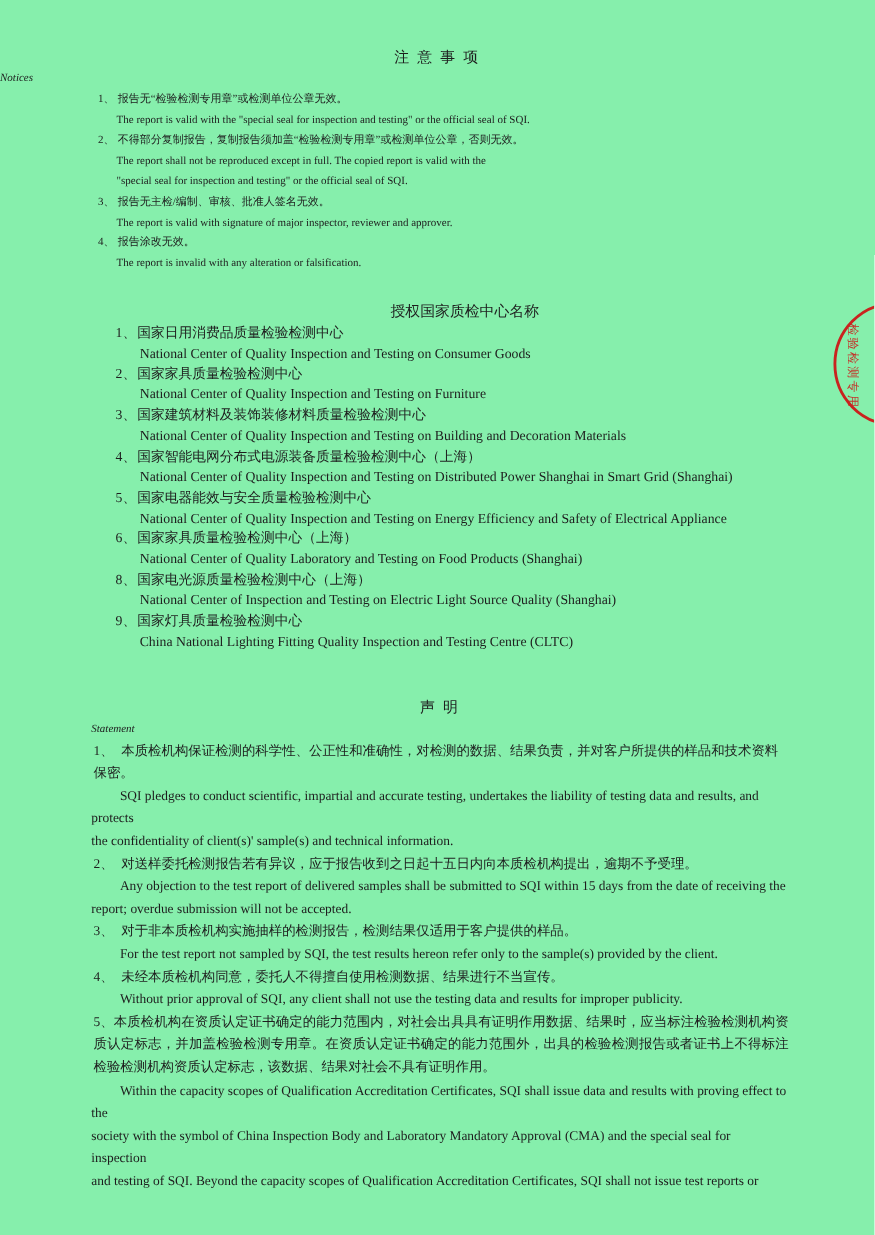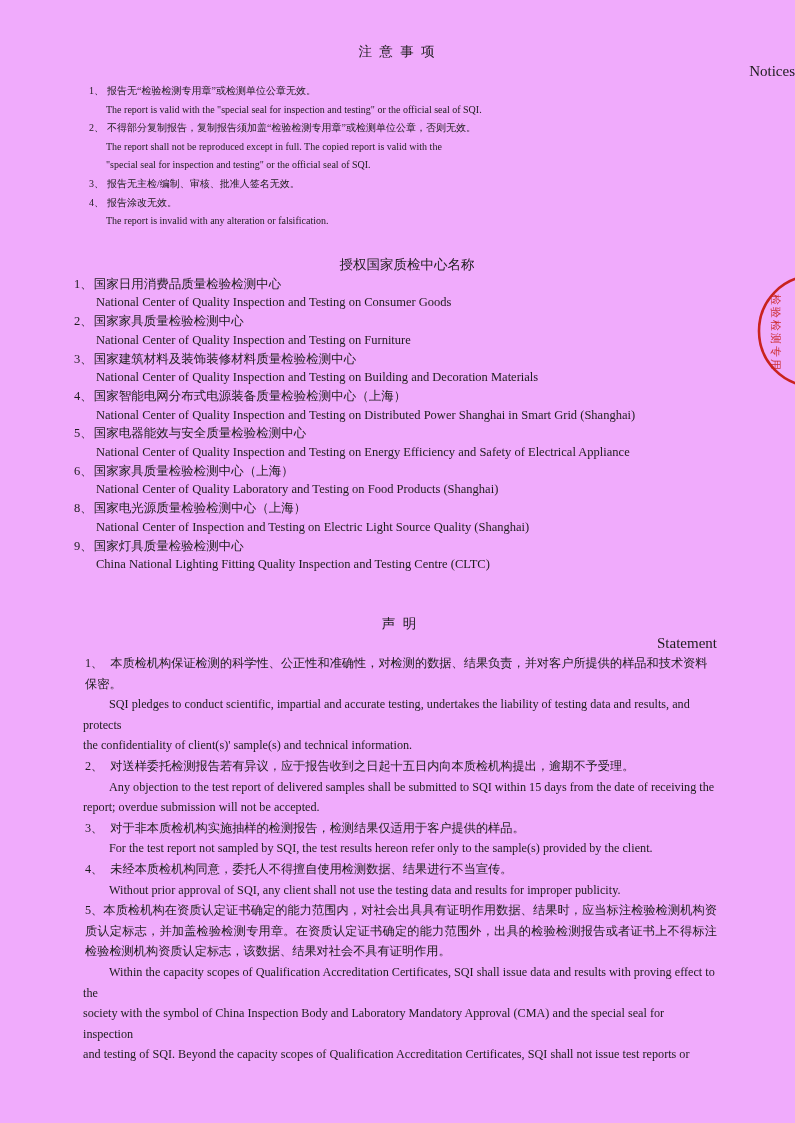--- a/index.html
+++ b/index.html
@@ -1,34 +1,34 @@
 <!DOCTYPE html>
 <html><head>
 <meta charset="utf-8">
 <style>
   html,body { margin:0; padding:0; background:#ffffff; }
   .page {
     position:relative; width:795px; height:1123px; margin:0 auto;
-    background:#f0abfc; overflow:hidden;
+    background:#86efac; overflow:hidden;
     font-family:"Liberation Serif","DejaVu Serif",serif;
     color:#1d1d1d;
   }
   .content { position:absolute; top:42px; left:0; width:795px; }
 
   .sec-title-zh { text-align:center; font-size:13.5px; line-height:20px; letter-spacing:2px; }
   .sec-title-zh.plain { letter-spacing:0; }
-  .sec-title-en { text-align:right; font-size:15px; line-height:19px; }
+  .sec-title-en { text-align:left; font-size:10px; line-height:19px;font-style:italic; }
 
   
   .notices { margin:1px 70px 0 89px; font-size:10px; line-height:18.6px; }
   .n-zh .num { display:inline-block; min-width:15px; margin-right:3px; }
   .n-en { padding-left:17px; }
 
   
-  .centers { margin:24px 55px 0 74px; font-size:12.5px; line-height:18.7px; }
+  .centers { margin:24px 55px 0 105px; font-size:12.5px; line-height:18.7px; }
   .c-zh .num { margin-right:1px; }
   .c-en { padding-left:22px; }
 
   
   .statement { margin:40px 78px 0 83px; font-size:12.2px; line-height:20.6px; }
   .statement .s-zh { padding-left:2px; }
   .s-zh .num { display:inline-block; min-width:15px; margin-right:7px; }
   .s-zh-para { text-align:justify; }
   .s-zh-para .num { margin-right:0; min-width:0; }
   .s-en-first { text-indent:26px; }
@@ -58,20 +58,21 @@
         <div class="n-zh"><span class="num">1、</span><span>报告无“检验检测专用章”或检测单位公章无效。</span></div>
         <div class="n-en">The report is valid with the "special seal for inspection and testing" or the official seal of SQI.</div>
       </div>
       <div>
         <div class="n-zh"><span class="num">2、</span><span>不得部分复制报告，复制报告须加盖“检验检测专用章”或检测单位公章，否则无效。</span></div>
         <div class="n-en">The report shall not be reproduced except in full. The copied report is valid with the</div>
         <div class="n-en">"special seal for inspection and testing" or the official seal of SQI.</div>
       </div>
       <div>
         <div class="n-zh"><span class="num">3、</span><span>报告无主检/编制、审核、批准人签名无效。</span></div>
+        <div class="n-en">The report is valid with signature of major inspector, reviewer and approver.</div>
       </div>
       <div>
         <div class="n-zh"><span class="num">4、</span><span>报告涂改无效。</span></div>
         <div class="n-en">The report is invalid with any alteration or falsification.</div>
       </div>
     </div>
 
     <div class="centers">
       <div class="sec-title-zh plain">授权国家质检中心名称</div>
 

